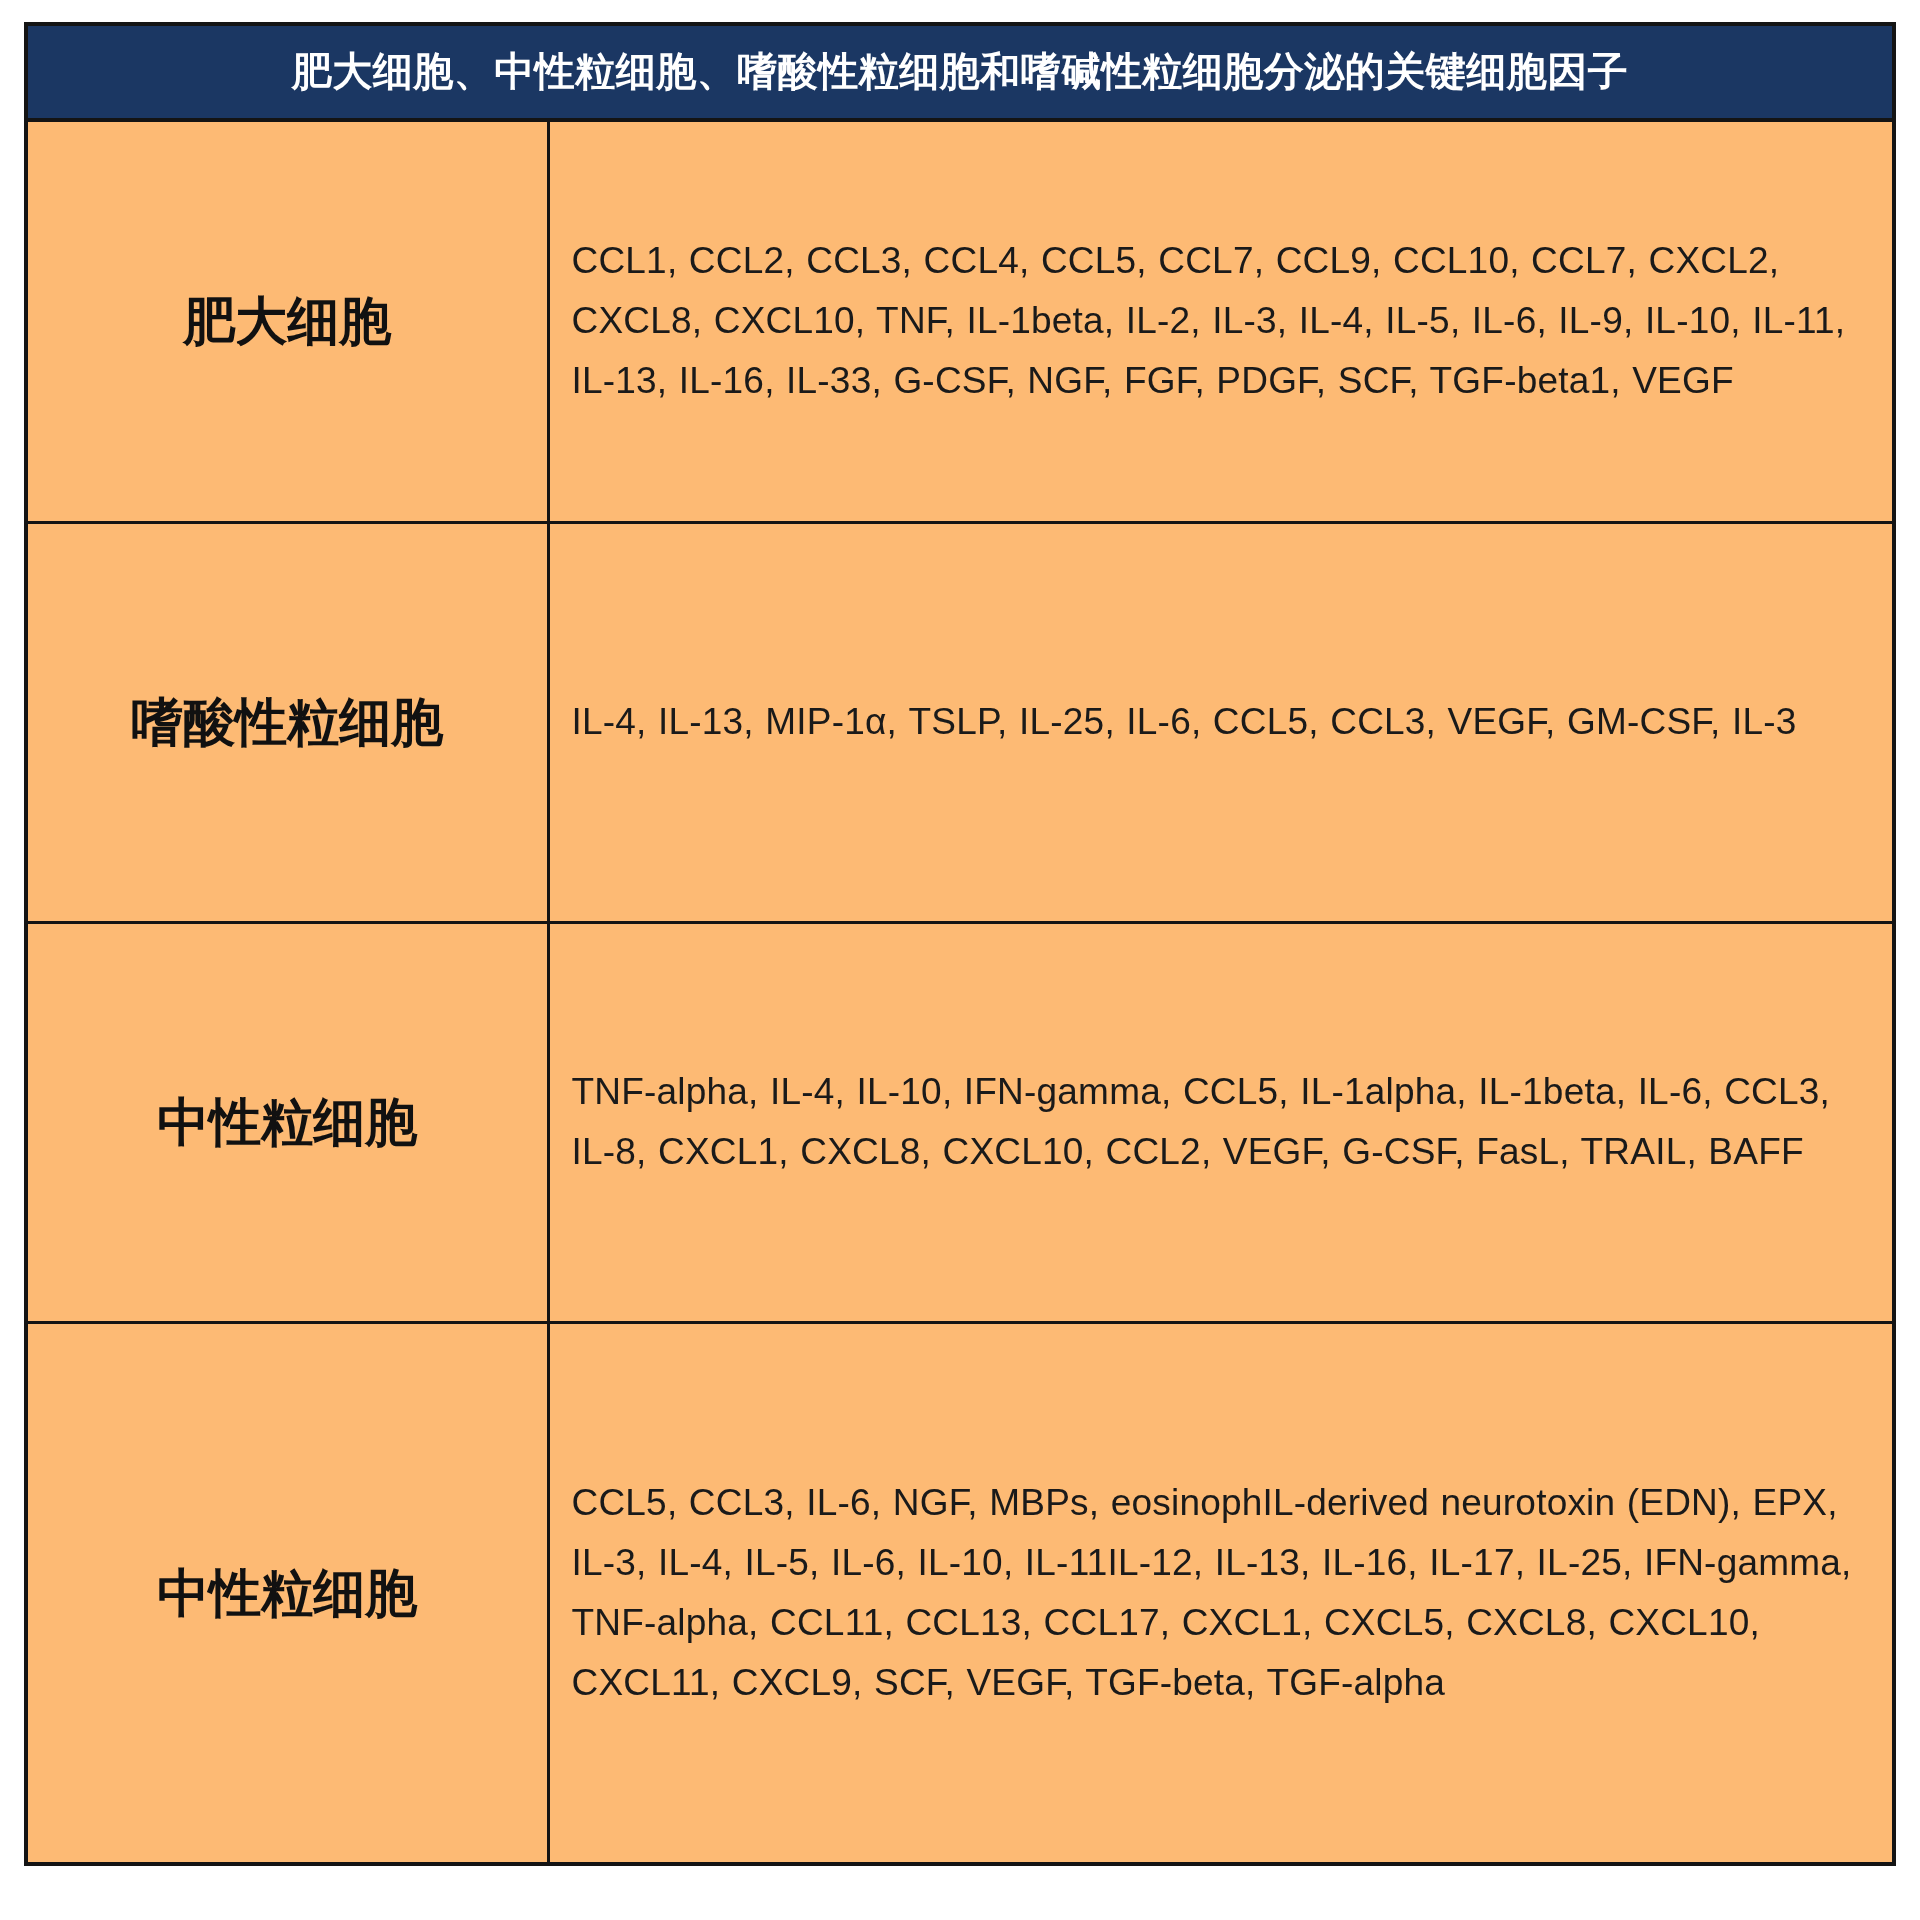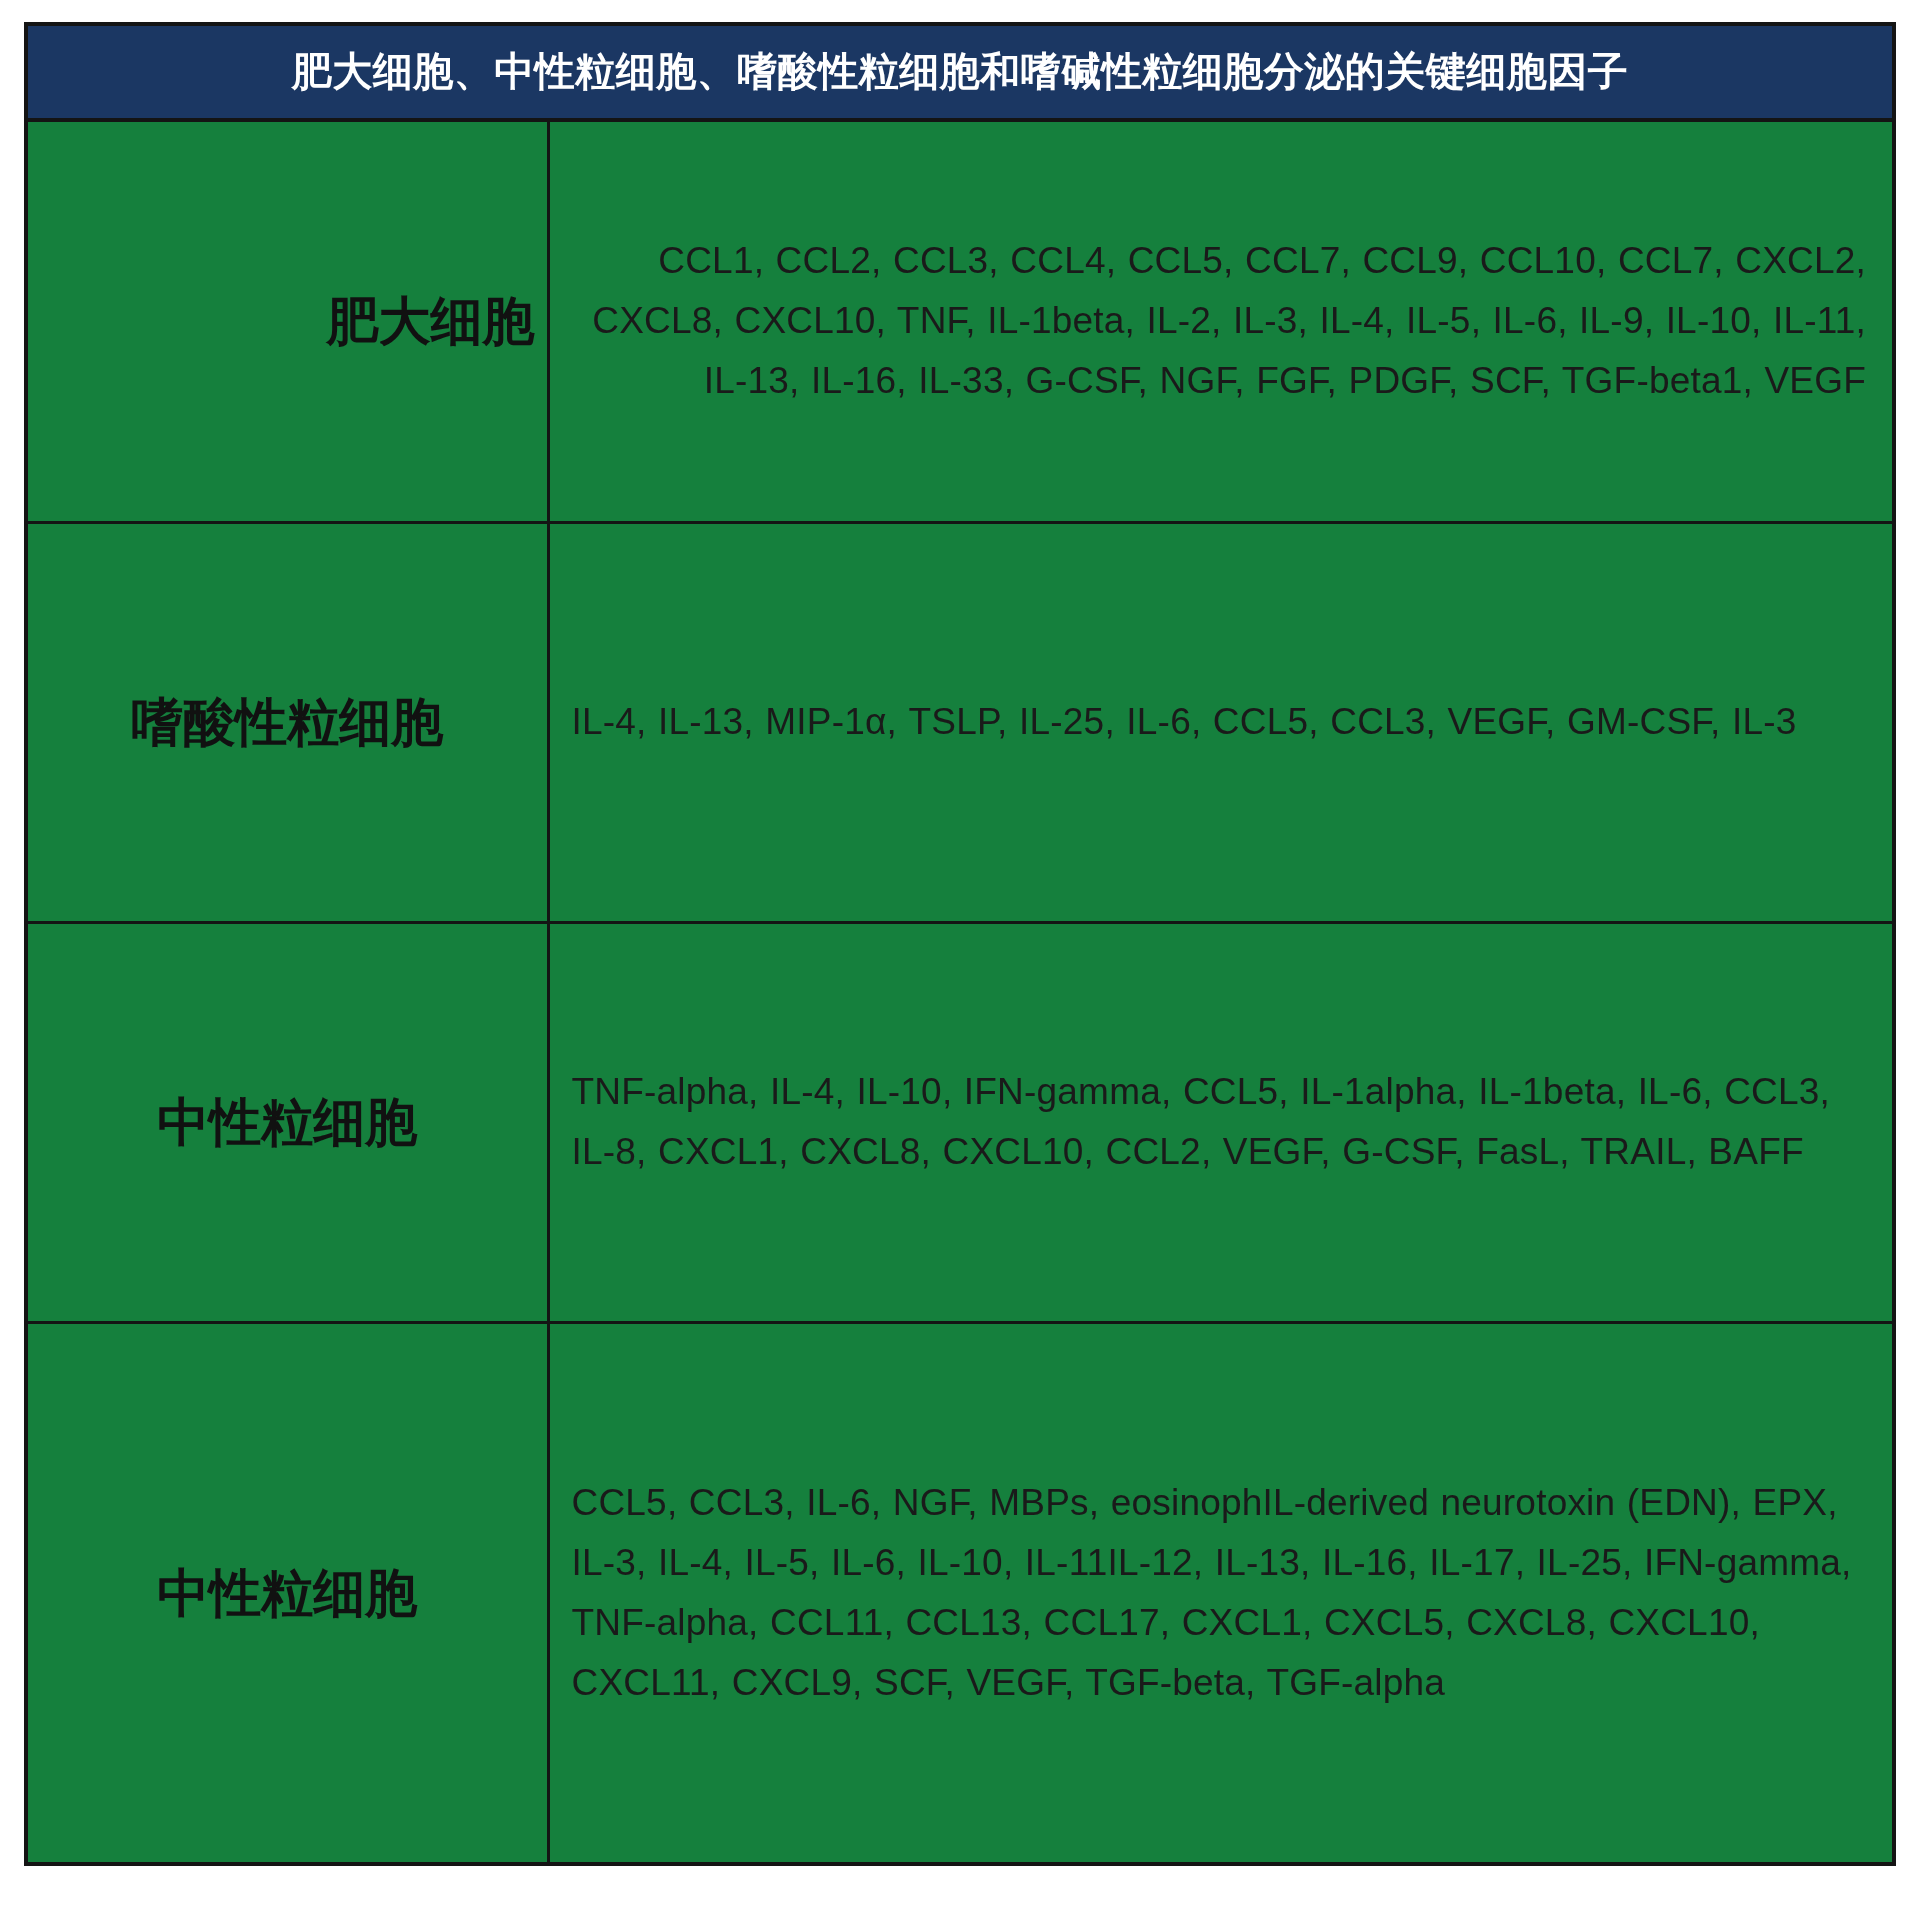--- a/index.html
+++ b/index.html
@@ -17,21 +17,21 @@
     width: 1920px;
     height: 1920px;
     box-sizing: border-box;
     padding: 22px 24px 24px 24px;
     background: #ffffff;
   }
   .table-wrap {
     width: 100%;
     border: 4px solid #141414;
     box-sizing: border-box;
-    background: #15803d;
+    background: #fdba74;
   }
   .title-bar {
     background: #1b3763;
     color: #ffffff;
     text-align: center;
     font-weight: bold;
     font-size: 40px;
     letter-spacing: 0.5px;
     line-height: 1.05;
     padding: 24px 10px 26px 10px;
@@ -66,21 +66,21 @@
     line-height: 1.2;
   }
   td.cell-content {
     padding: 24px 26px 24px 22px;
     font-size: 37px;
     line-height: 1.62;
     color: #1a1a1a;
     letter-spacing: 0.2px;
     word-spacing: 1px;
   }
-  .r1 td { height: 400px; text-align: right; }
+  .r1 td { height: 400px; }
   .r2 td { height: 400px; }
   .r3 td { height: 400px; }
   .r4 td { height: 540px; border-radius: 30px; }
 </style>
 </head>
 <body>
 
 <div class="page">
   <div class="table-wrap">
 

